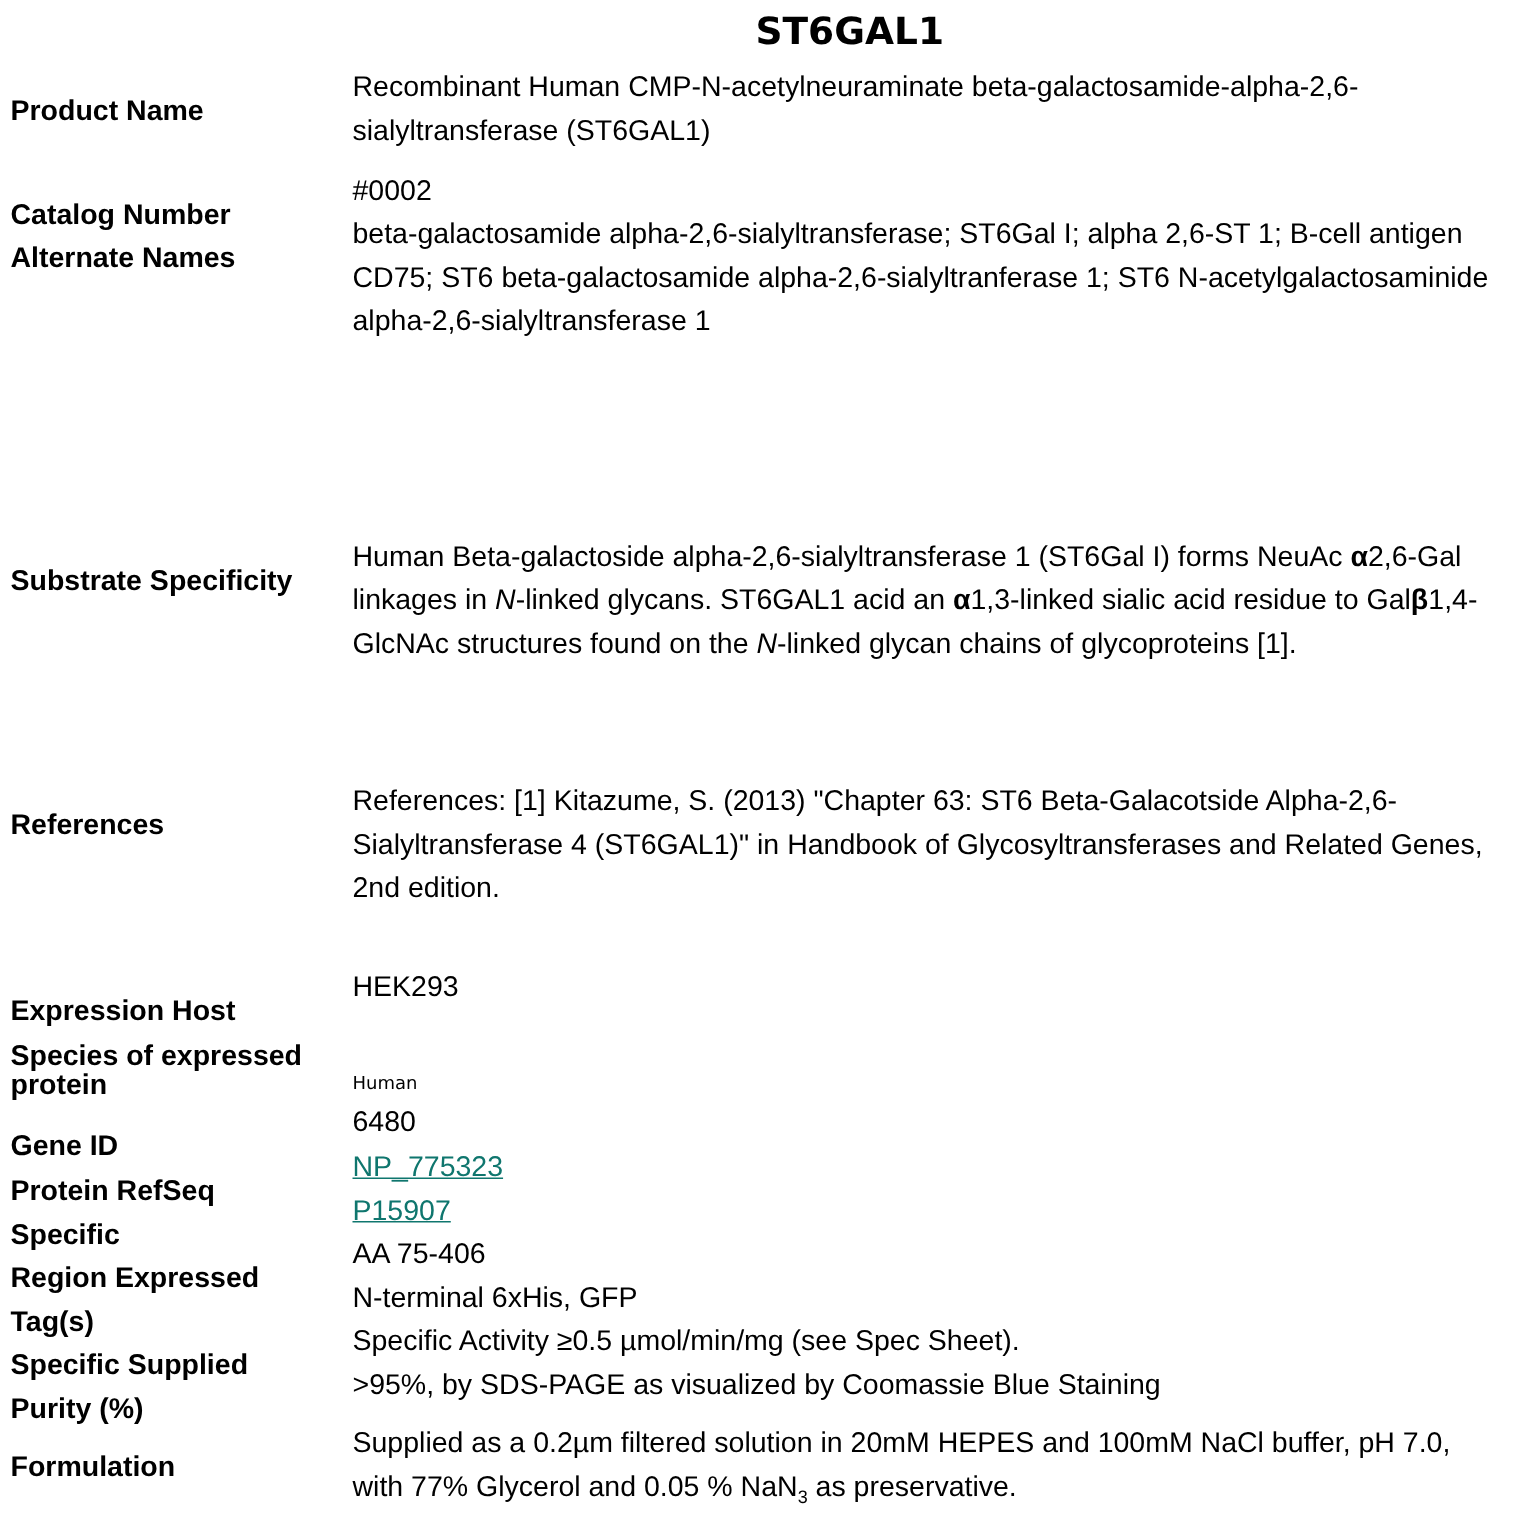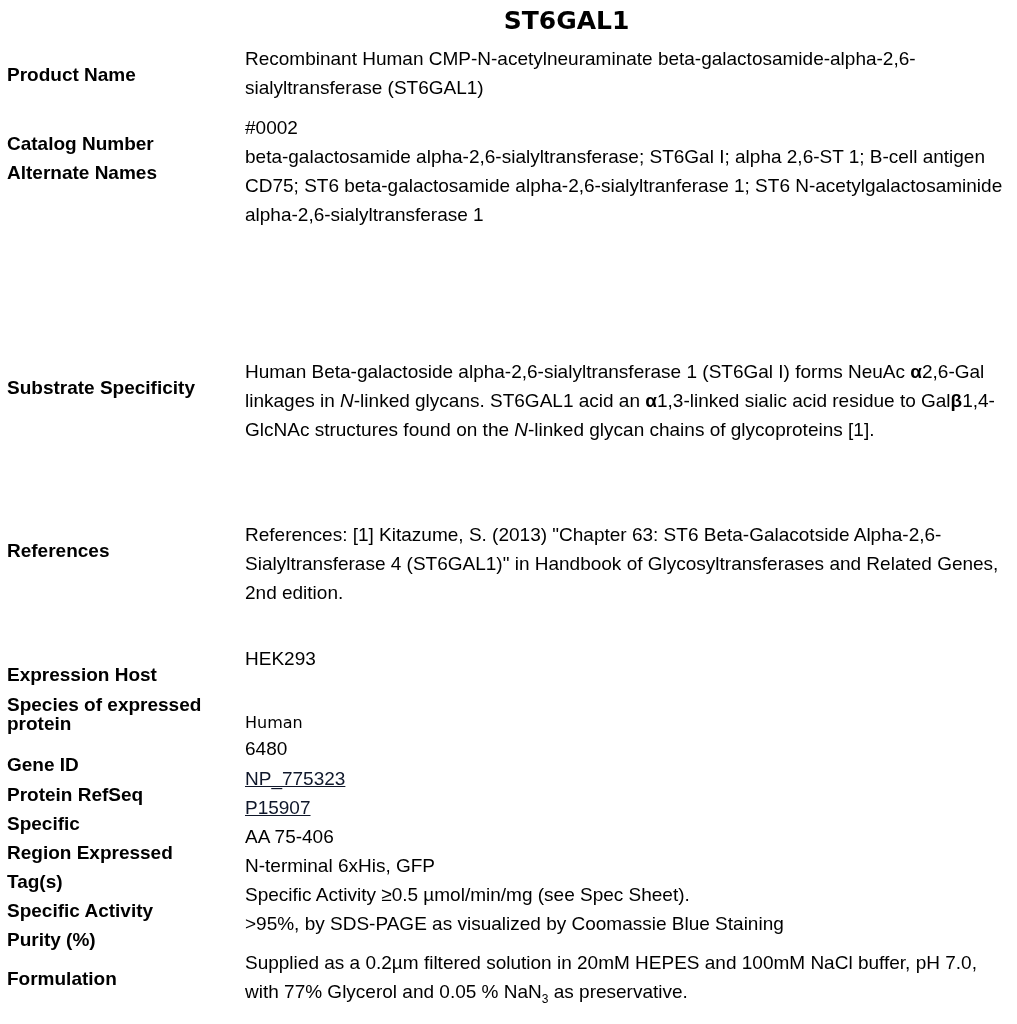--- a/index.html
+++ b/index.html
@@ -3,25 +3,25 @@
 <meta charset="utf-8">
 <style>
   html, body { margin:0; padding:0; background:#ffffff; }
   body { width:1017px; height:1024px; position:relative; overflow:hidden;
          font-family:"Liberation Sans", sans-serif; color:#000; }
   .title { position:absolute; top:6px; left:0; width:893px; text-align:center;
            font-family:"DejaVu Sans", sans-serif; font-weight:bold; font-size:25px;
            padding-left:240px; box-sizing:border-box; }
   .row { position:absolute; left:0; width:1017px; }
   .label { position:absolute; left:7px; font-weight:bold; font-size:19px; line-height:29px;margin-top:16px; }
-  .value { position:absolute; left:245px; width:760px; font-size:19px; line-height:29px; }
+  .value { position:absolute; left:235px; width:760px; font-size:19px; line-height:29px; }
   .value i { font-style:italic; }
   .value b { font-weight:bold; }
-  a.link { color:#0f172a; text-decoration:underline;margin-top:28px; }
-  .small { font-family:"DejaVu Sans", sans-serif; font-size:16px; }
+  a.link { color:#0f766e; text-decoration:underline;margin-top:28px; }
+  .small { font-family:"DejaVu Sans", sans-serif; font-size:12px; }
   sub { font-size:12px; }
 </style>
 </head>
 <body>
 
 <div class="title">ST6GAL1</div>
 
 <div class="row" style="top:44px;">
   <div class="label">Product Name</div>
   <div class="value">Recombinant Human CMP-N-acetylneuraminate beta-galactosamide-alpha-2,6-sialyltransferase (ST6GAL1)</div>
@@ -77,21 +77,21 @@
   <div class="label">Region Expressed</div>
   <div class="value">AA 75-406</div>
 </div>
 
 <div class="row" style="top:851px;">
   <div class="label">Tag(s)</div>
   <div class="value">N-terminal 6xHis, GFP</div>
 </div>
 
 <div class="row" style="top:880px;">
-  <div class="label">Specific Activity</div>
+  <div class="label">Specific Supplied</div>
   <div class="value">Specific Activity ≥0.5 µmol/min/mg (see Spec Sheet).</div>
 </div>
 
 <div class="row" style="top:909px;">
   <div class="label">Purity (%)</div>
   <div class="value">&gt;95%, by SDS-PAGE as visualized by Coomassie Blue Staining</div>
 </div>
 
 <div class="row" style="top:948px;">
   <div class="label">Formulation</div>

